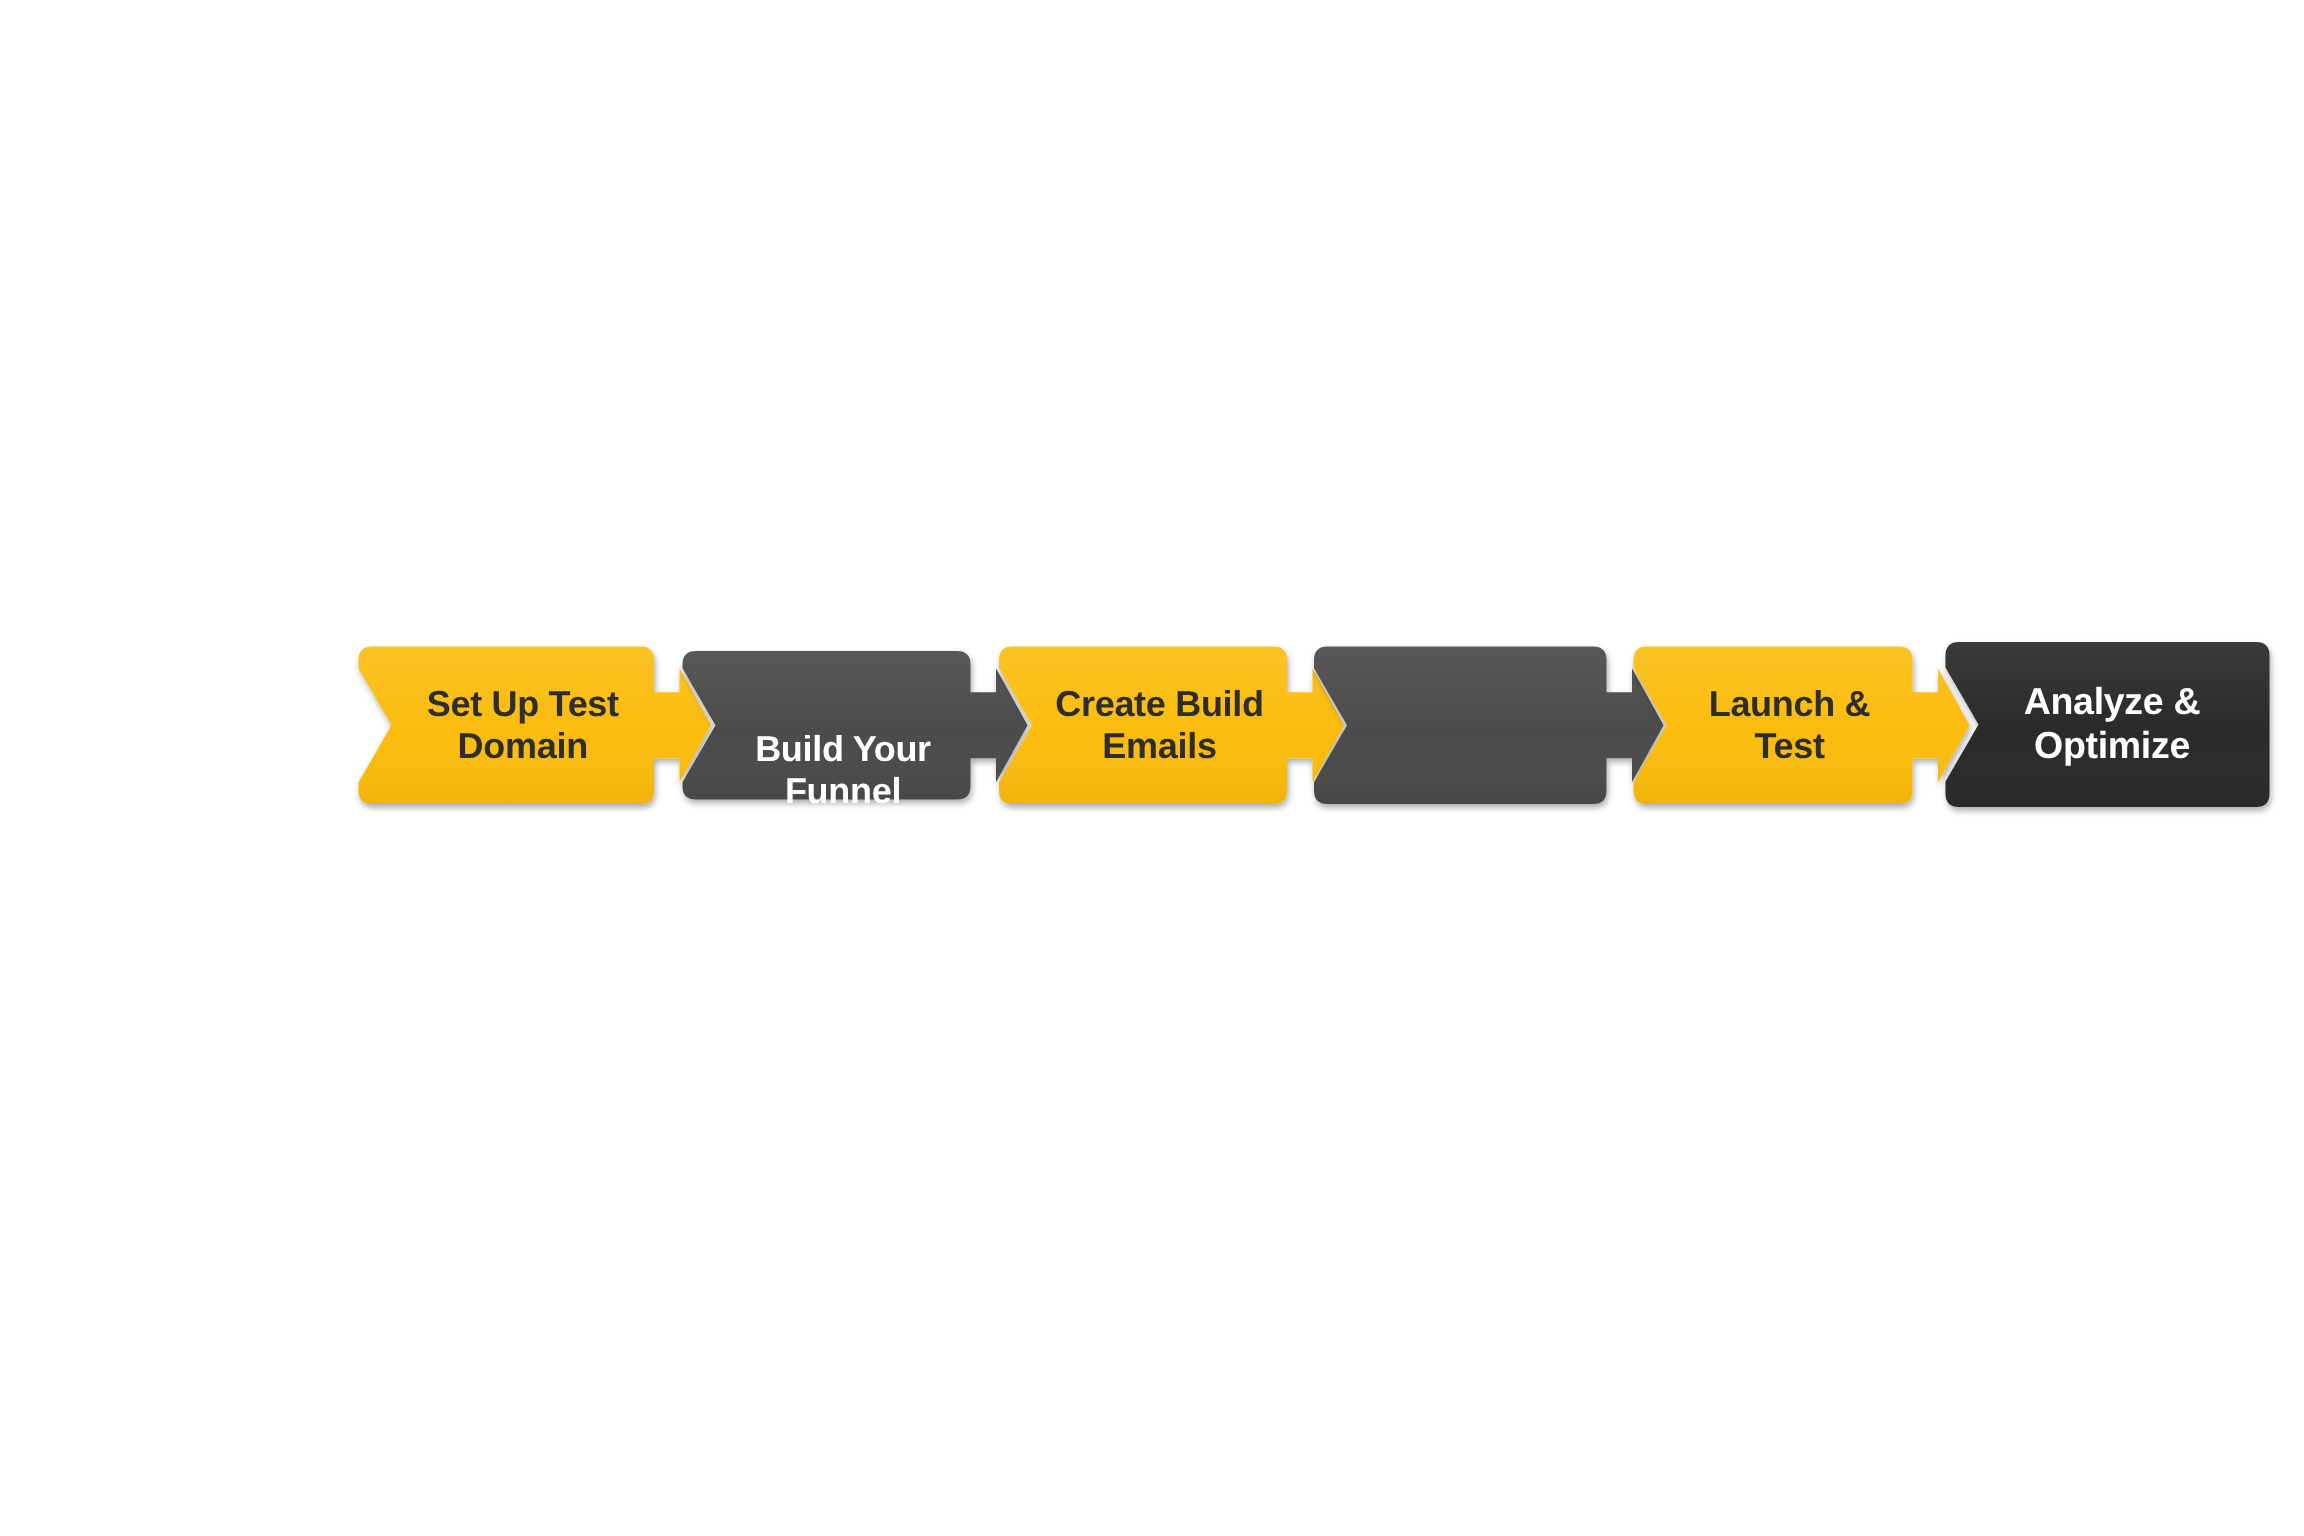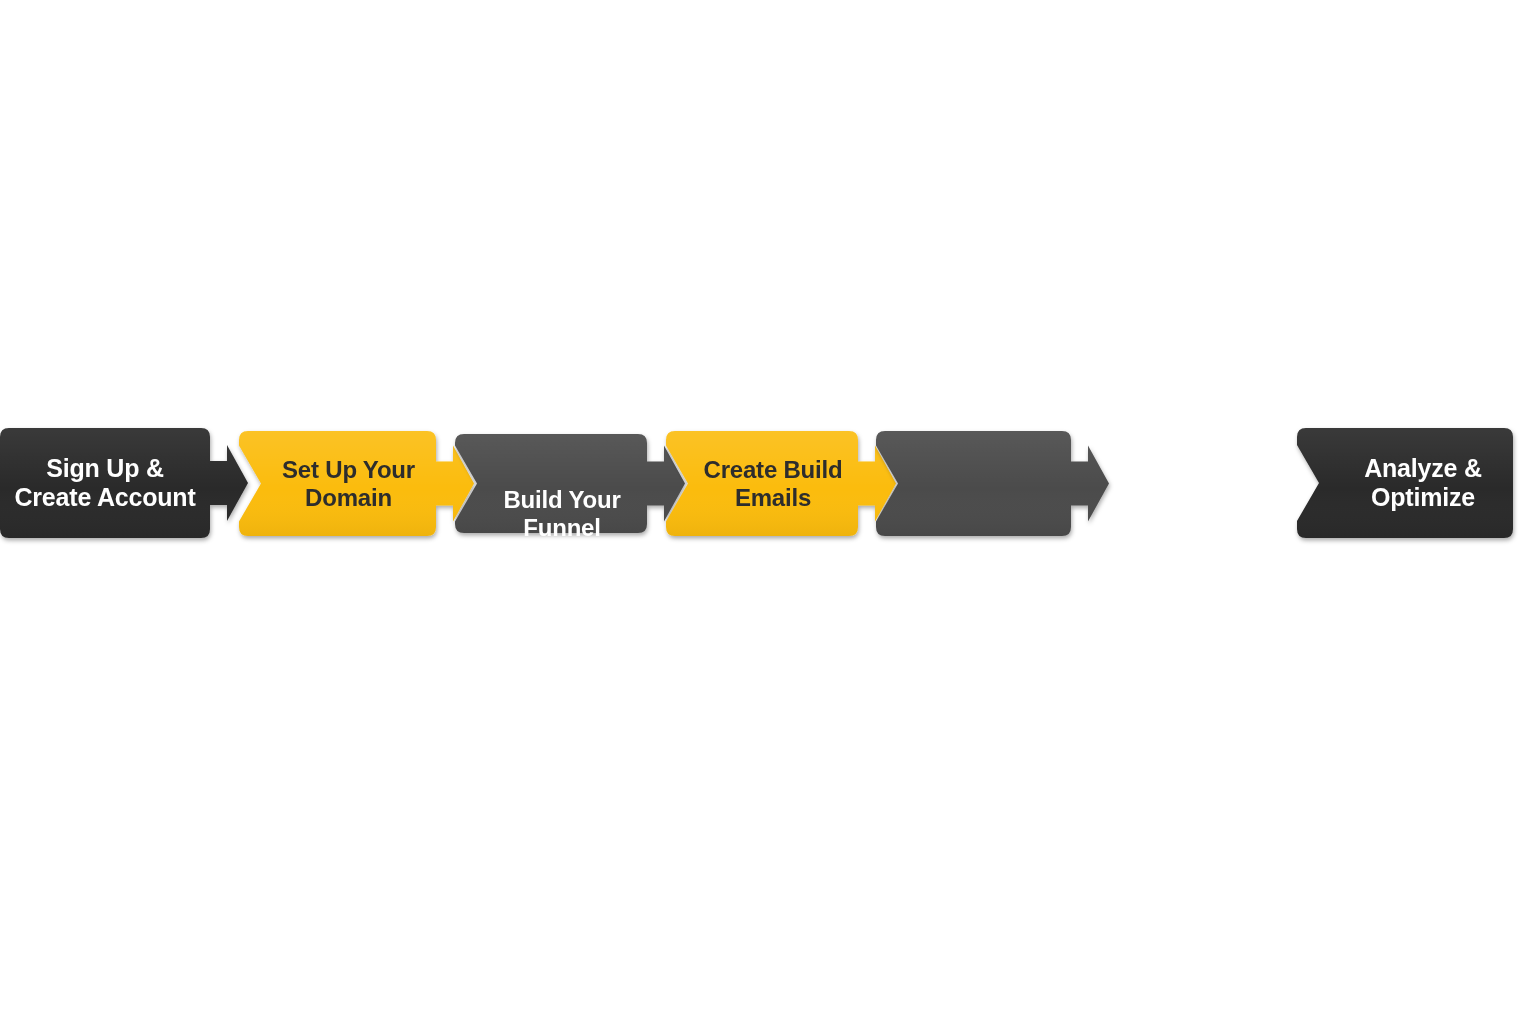--- a/index.html
+++ b/index.html
@@ -54,54 +54,36 @@
     -webkit-font-smoothing: antialiased;
   }
 
   .label-light { color: #ffffff; }
   .label-dark  { color: #2d2d2d; }
 </style>
 </head>
 <body>
 
 <div id="flow-canvas">
-    <div class="step" style="left: 0px; top: 428px; width: 210px; height: 110px;">
-      <svg width="254" height="154" viewBox="0 0 254 154" style="top: -22px;">
-        <defs>
-          <filter id="shadow-1" x="-25%" y="-25%" width="160%" height="170%">
-            <feDropShadow dx="1" dy="2.5" stdDeviation="2.2" flood-color="#000000" flood-opacity="0.33"></feDropShadow>
-          </filter>
-          <linearGradient id="grad-1" x1="0" y1="0" x2="0" y2="1">
-            <stop offset="0%" stop-color="#ffffff" stop-opacity="0.075"></stop>
-            <stop offset="55%" stop-color="#ffffff" stop-opacity="0"></stop>
-            <stop offset="100%" stop-color="#000000" stop-opacity="0.05"></stop>
-          </linearGradient>
-        </defs>
-        <path d="M 9 22 L 201 22 Q 210 22 210 31 L 210 55 L 227 55 L 227 39 L 248 77 L 227 115 L 227 99 L 210 99 L 210 123 Q 210 132 201 132 L 9 132 Q 0 132 0 123 L 0 31 Q 0 22 9 22 Z" fill="#2a2a2a" filter="url(#shadow-1)"></path>
-        <path d="M 9 22 L 201 22 Q 210 22 210 31 L 210 55 L 227 55 L 227 39 L 248 77 L 227 115 L 227 99 L 210 99 L 210 123 Q 210 132 201 132 L 9 132 Q 0 132 0 123 L 0 31 Q 0 22 9 22 Z" fill="url(#grad-1)"></path>
-      </svg>
-      <div class="step-label label-light" style="left: 0px; top: 0px; width: 210px; height: 110px; font-size: 25px;">Sign Up &amp;
-Create Account</div>
-    </div>
     <div class="step" style="left: 239px; top: 431px; width: 197px; height: 105px;">
       <svg width="241" height="149" viewBox="0 0 241 149" style="top: -22px;">
         <defs>
           <filter id="shadow-2" x="-25%" y="-25%" width="160%" height="170%">
             <feDropShadow dx="1" dy="2.5" stdDeviation="2.2" flood-color="#000000" flood-opacity="0.33"></feDropShadow>
           </filter>
           <linearGradient id="grad-2" x1="0" y1="0" x2="0" y2="1">
             <stop offset="0%" stop-color="#ffffff" stop-opacity="0.10"></stop>
             <stop offset="55%" stop-color="#ffffff" stop-opacity="0"></stop>
             <stop offset="100%" stop-color="#000000" stop-opacity="0.05"></stop>
           </linearGradient>
         </defs>
         <path d="M 9 22 L 188 22 Q 197 22 197 31 L 197 52.5 L 214 52.5 L 214 36.5 L 235 74.5 L 214 112.5 L 214 96.5 L 197 96.5 L 197 118 Q 197 127 188 127 L 9 127 Q 0 127 0 118 L 0 112.5 L 22 74.5 L 0 36.5 L 0 31 Q 0 22 9 22 Z" fill="#fbbc0b" filter="url(#shadow-2)"></path>
         <path d="M 9 22 L 188 22 Q 197 22 197 31 L 197 52.5 L 214 52.5 L 214 36.5 L 235 74.5 L 214 112.5 L 214 96.5 L 197 96.5 L 197 118 Q 197 127 188 127 L 9 127 Q 0 127 0 118 L 0 112.5 L 22 74.5 L 0 36.5 L 0 31 Q 0 22 9 22 Z" fill="url(#grad-2)"></path>
       </svg>
-      <div class="step-label label-dark" style="left: 22px; top: 0px; width: 175px; height: 105px; font-size: 24px;">Set Up Your
+      <div class="step-label label-dark" style="left: 22px; top: 0px; width: 175px; height: 105px; font-size: 24px;">Set Up Test
 Domain</div>
     </div>
     <div class="step" style="left: 455px; top: 434px; width: 192px; height: 99px;">
       <svg width="236" height="143" viewBox="0 0 236 143" style="top: -22px;">
         <defs>
           <filter id="shadow-3" x="-25%" y="-25%" width="160%" height="170%">
             <feDropShadow dx="1" dy="2.5" stdDeviation="2.2" flood-color="#000000" flood-opacity="0.33"></feDropShadow>
           </filter>
           <linearGradient id="grad-3" x1="0" y1="0" x2="0" y2="1">
             <stop offset="0%" stop-color="#ffffff" stop-opacity="0.075"></stop>
@@ -142,31 +124,49 @@
           <linearGradient id="grad-5" x1="0" y1="0" x2="0" y2="1">
             <stop offset="0%" stop-color="#ffffff" stop-opacity="0.075"></stop>
             <stop offset="55%" stop-color="#ffffff" stop-opacity="0"></stop>
             <stop offset="100%" stop-color="#000000" stop-opacity="0.05"></stop>
           </linearGradient>
         </defs>
         <path d="M 9 22 L 186 22 Q 195 22 195 31 L 195 52.5 L 212 52.5 L 212 36.5 L 233 74.5 L 212 112.5 L 212 96.5 L 195 96.5 L 195 118 Q 195 127 186 127 L 9 127 Q 0 127 0 118 L 0 112.5 L 22 74.5 L 0 36.5 L 0 31 Q 0 22 9 22 Z" fill="#4c4c4c" filter="url(#shadow-5)"></path>
         <path d="M 9 22 L 186 22 Q 195 22 195 31 L 195 52.5 L 212 52.5 L 212 36.5 L 233 74.5 L 212 112.5 L 212 96.5 L 195 96.5 L 195 118 Q 195 127 186 127 L 9 127 Q 0 127 0 118 L 0 112.5 L 22 74.5 L 0 36.5 L 0 31 Q 0 22 9 22 Z" fill="url(#grad-5)"></path>
       </svg>
     </div>
+    <div class="step" style="left: 1089px; top: 431px; width: 186px; height: 105px;">
+      <svg width="230" height="149" viewBox="0 0 230 149" style="top: -22px;">
+        <defs>
+          <filter id="shadow-6" x="-25%" y="-25%" width="160%" height="170%">
+            <feDropShadow dx="1" dy="2.5" stdDeviation="2.2" flood-color="#000000" flood-opacity="0.33"></feDropShadow>
+          </filter>
+          <linearGradient id="grad-6" x1="0" y1="0" x2="0" y2="1">
+            <stop offset="0%" stop-color="#ffffff" stop-opacity="0.10"></stop>
+            <stop offset="55%" stop-color="#ffffff" stop-opacity="0"></stop>
+            <stop offset="100%" stop-color="#000000" stop-opacity="0.05"></stop>
+          </linearGradient>
+        </defs>
+        <path d="M 9 22 L 177 22 Q 186 22 186 31 L 186 52.5 L 203 52.5 L 203 36.5 L 224 74.5 L 203 112.5 L 203 96.5 L 186 96.5 L 186 118 Q 186 127 177 127 L 9 127 Q 0 127 0 118 L 0 112.5 L 22 74.5 L 0 36.5 L 0 31 Q 0 22 9 22 Z" fill="#fbbc0b" filter="url(#shadow-6)"></path>
+        <path d="M 9 22 L 177 22 Q 186 22 186 31 L 186 52.5 L 203 52.5 L 203 36.5 L 224 74.5 L 203 112.5 L 203 96.5 L 186 96.5 L 186 118 Q 186 127 177 127 L 9 127 Q 0 127 0 118 L 0 112.5 L 22 74.5 L 0 36.5 L 0 31 Q 0 22 9 22 Z" fill="url(#grad-6)"></path>
+      </svg>
+      <div class="step-label label-dark" style="left: 22px; top: 0px; width: 164px; height: 105px; font-size: 24px;">Launch &amp;
+Test</div>
+    </div>
     <div class="step" style="left: 1297px; top: 428px; width: 216px; height: 110px;">
       <svg width="220" height="154" viewBox="0 0 220 154" style="top: -22px;">
         <defs>
           <filter id="shadow-7" x="-25%" y="-25%" width="160%" height="170%">
             <feDropShadow dx="1" dy="2.5" stdDeviation="2.2" flood-color="#000000" flood-opacity="0.33"></feDropShadow>
           </filter>
           <linearGradient id="grad-7" x1="0" y1="0" x2="0" y2="1">
             <stop offset="0%" stop-color="#ffffff" stop-opacity="0.075"></stop>
             <stop offset="55%" stop-color="#ffffff" stop-opacity="0"></stop>
             <stop offset="100%" stop-color="#000000" stop-opacity="0.05"></stop>
           </linearGradient>
         </defs>
         <path d="M 9 22 L 207 22 Q 216 22 216 31 L 216 123 Q 216 132 207 132 L 9 132 Q 0 132 0 123 L 0 115 L 22 77 L 0 39 L 0 31 Q 0 22 9 22 Z" fill="#2a2a2a" filter="url(#shadow-7)"></path>
         <path d="M 9 22 L 207 22 Q 216 22 216 31 L 216 123 Q 216 132 207 132 L 9 132 Q 0 132 0 123 L 0 115 L 22 77 L 0 39 L 0 31 Q 0 22 9 22 Z" fill="url(#grad-7)"></path>
       </svg>
-      <div class="step-label label-light" style="left: 29px; top: 0px; width: 194px; height: 110px; font-size: 25px;">Analyze &amp;
+      <div class="step-label label-light" style="left: 14px; top: 0px; width: 194px; height: 110px; font-size: 25px;">Analyze &amp;
 Optimize</div>
     </div>
   </div>
 
 </body></html>

